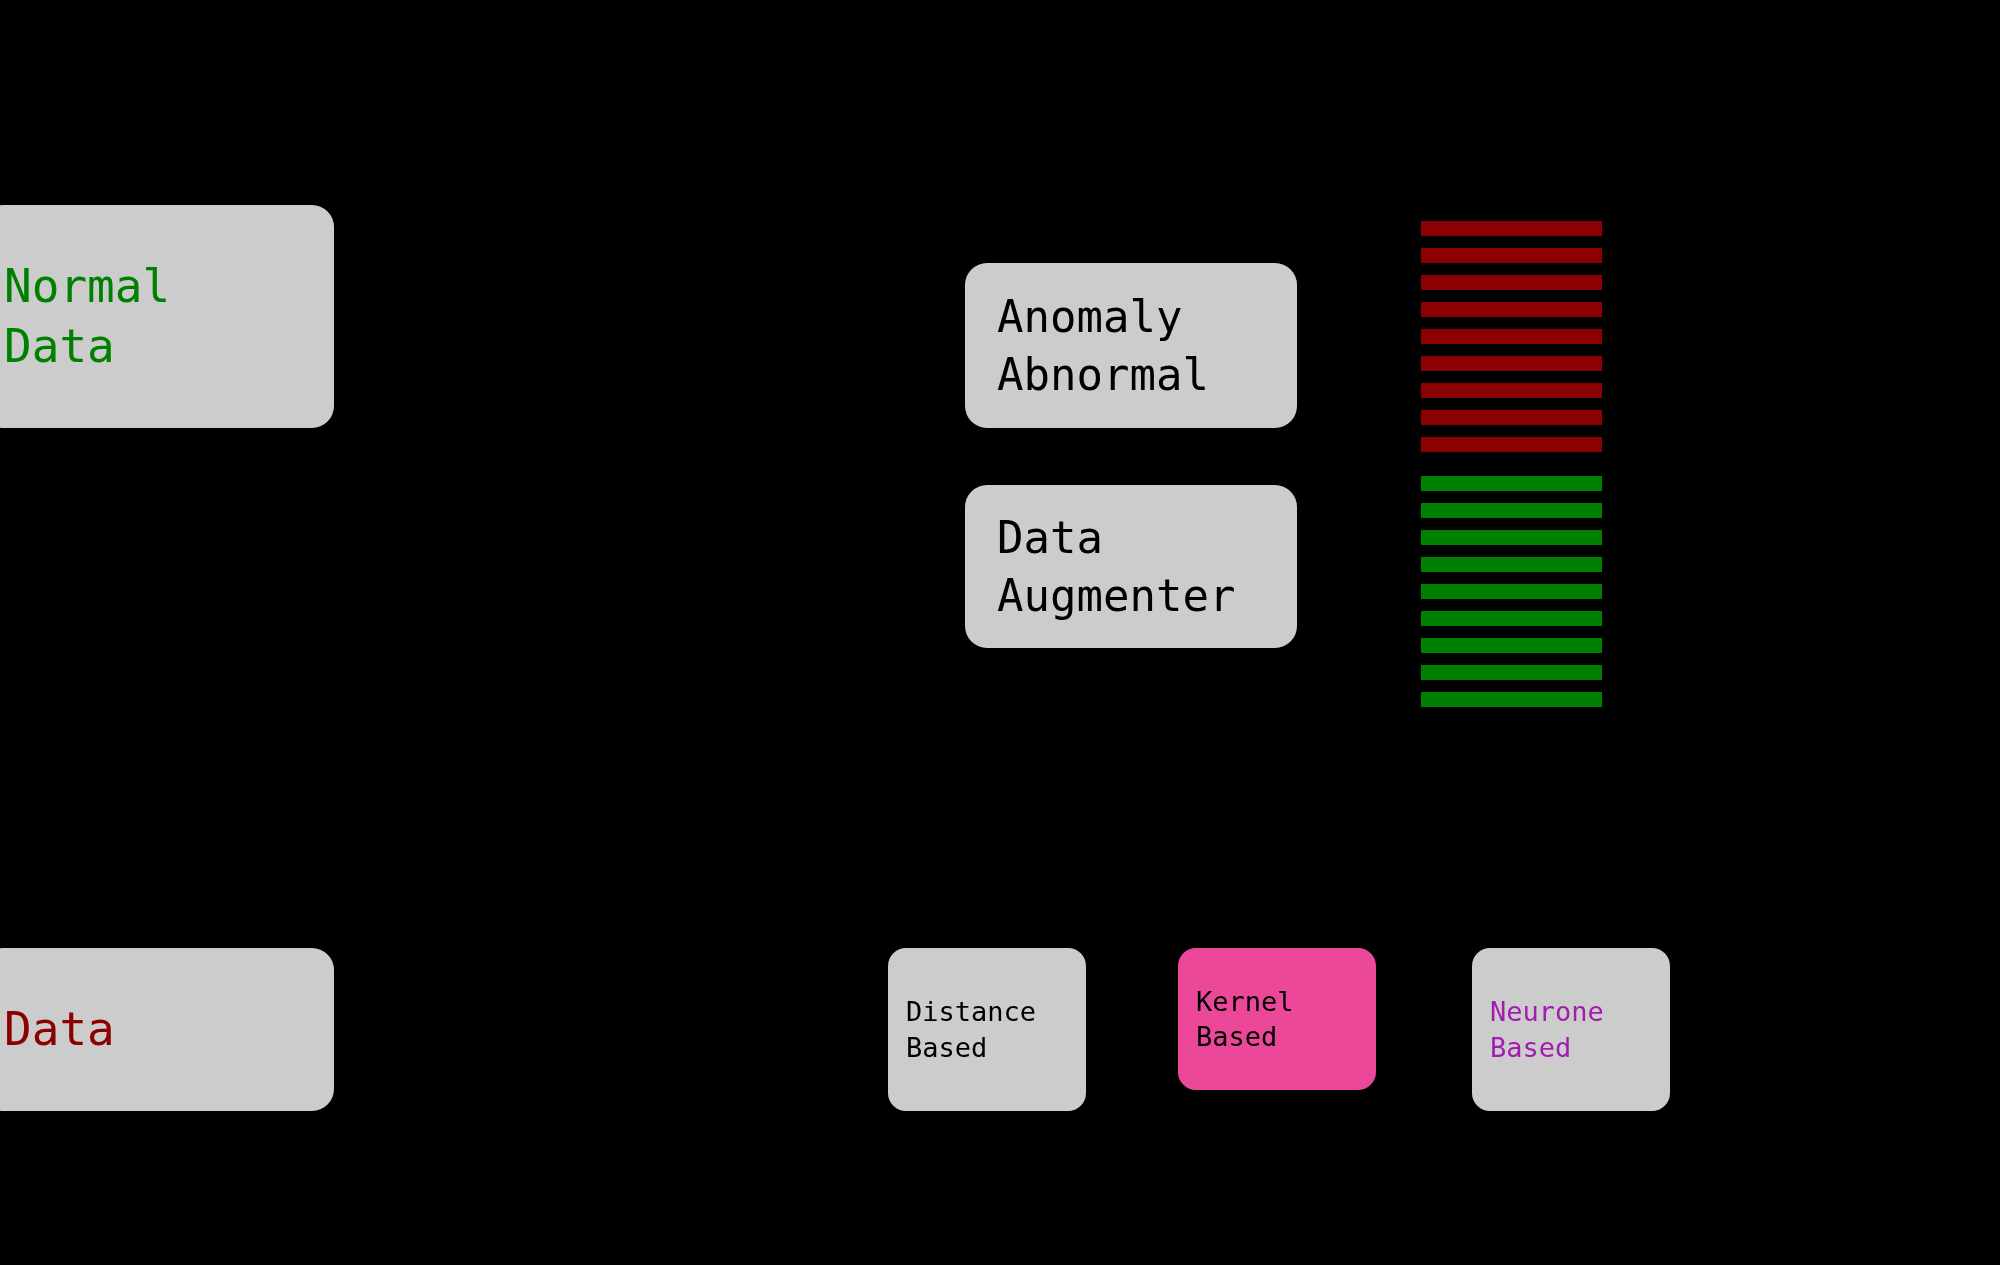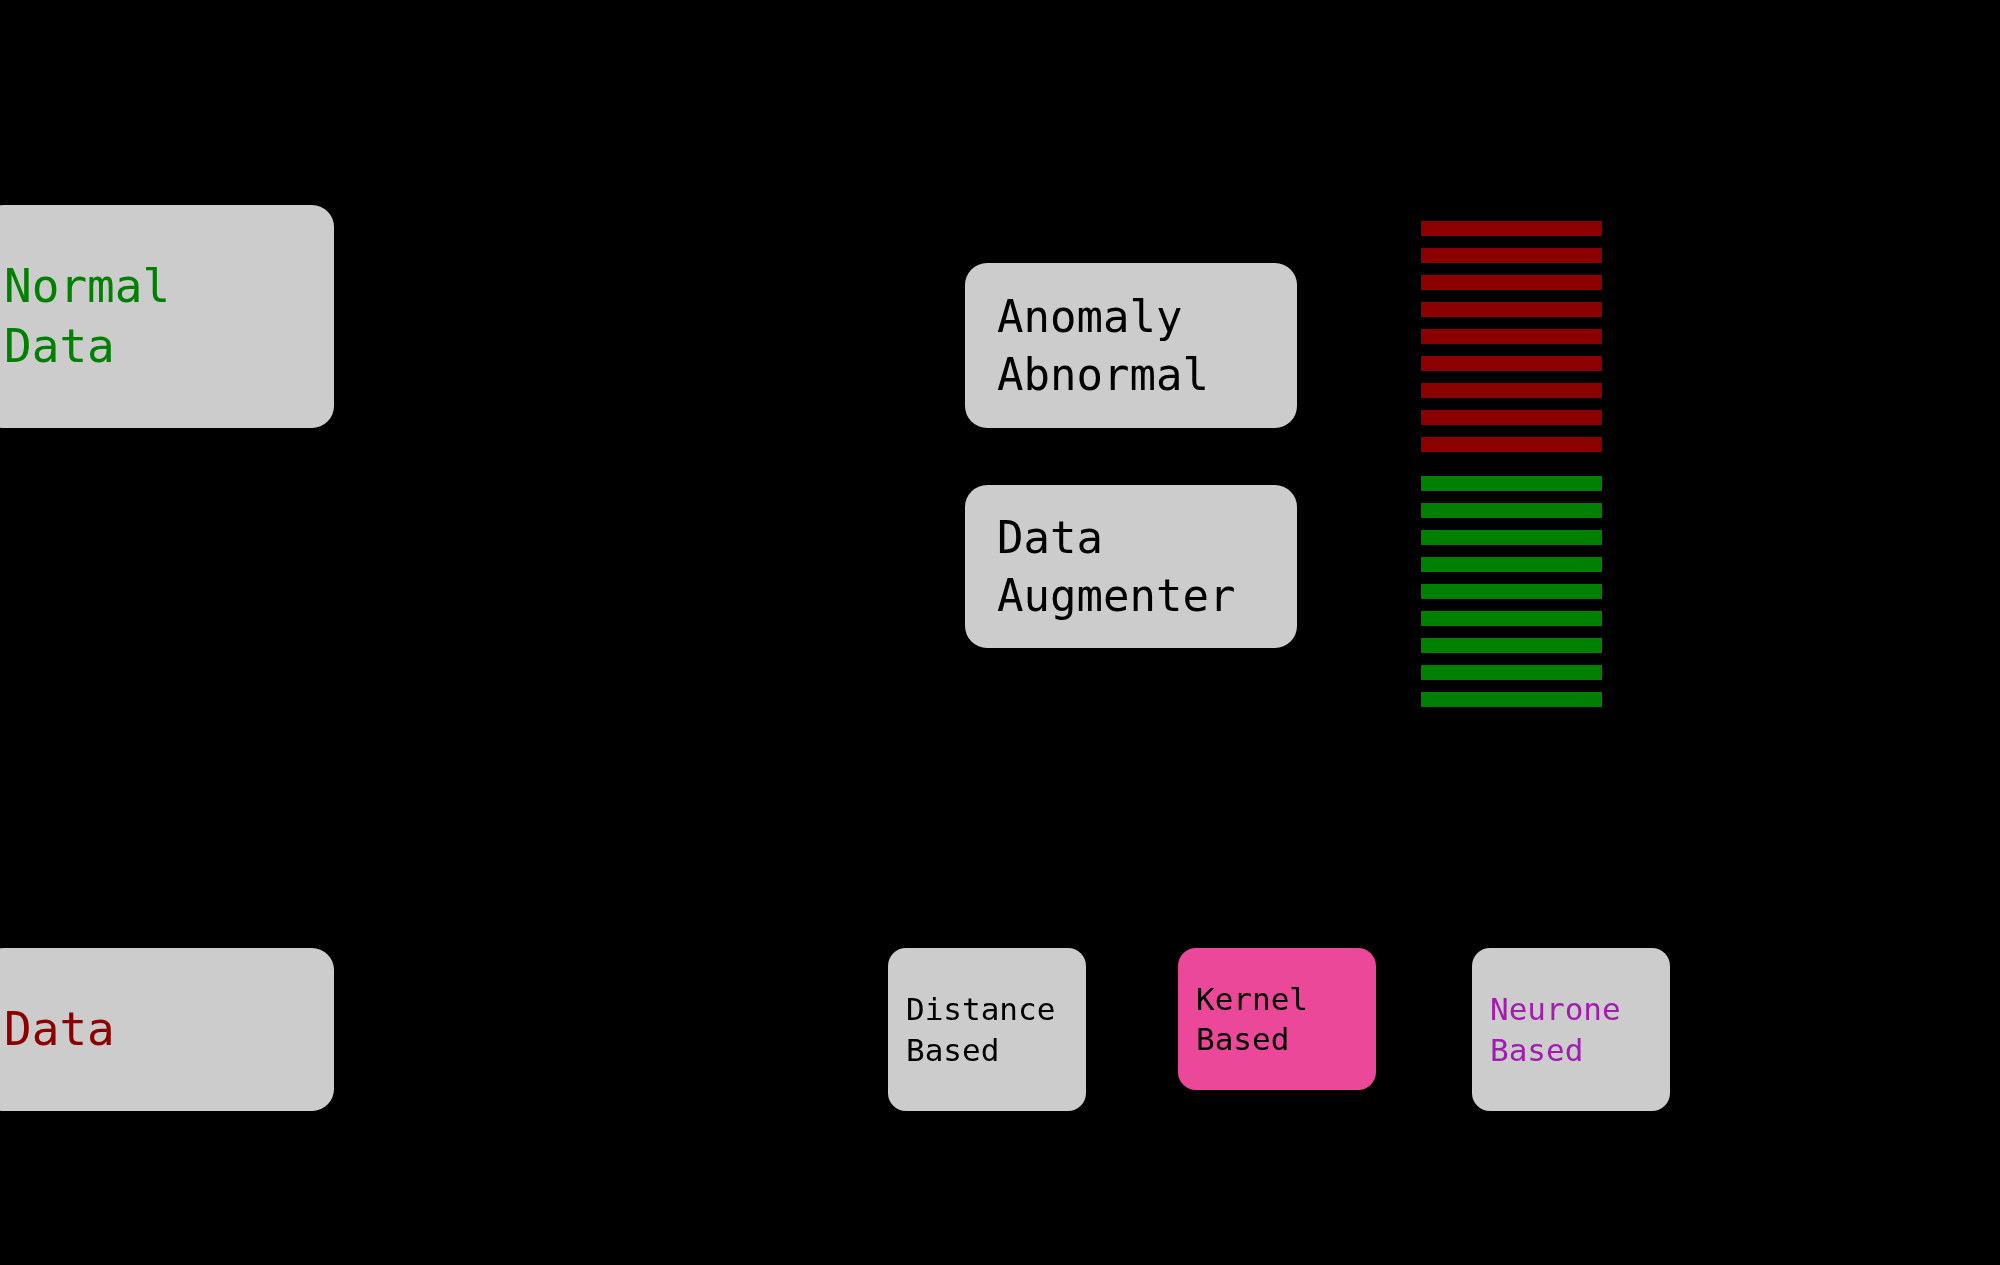--- a/index.html
+++ b/index.html
@@ -44,21 +44,21 @@
 
   
   .node--process {
     padding-left: 32px;
     font-size: 44px;
   }
 
   
   .node--method {
     padding-left: 18px;
-    font-size: 31px;
+    font-size: 27px;
     border-radius: 18px;
   }
 
   
   #stripe-stack {
     position: absolute;
   }
   .stripe {
     position: absolute;
     left: 0;

